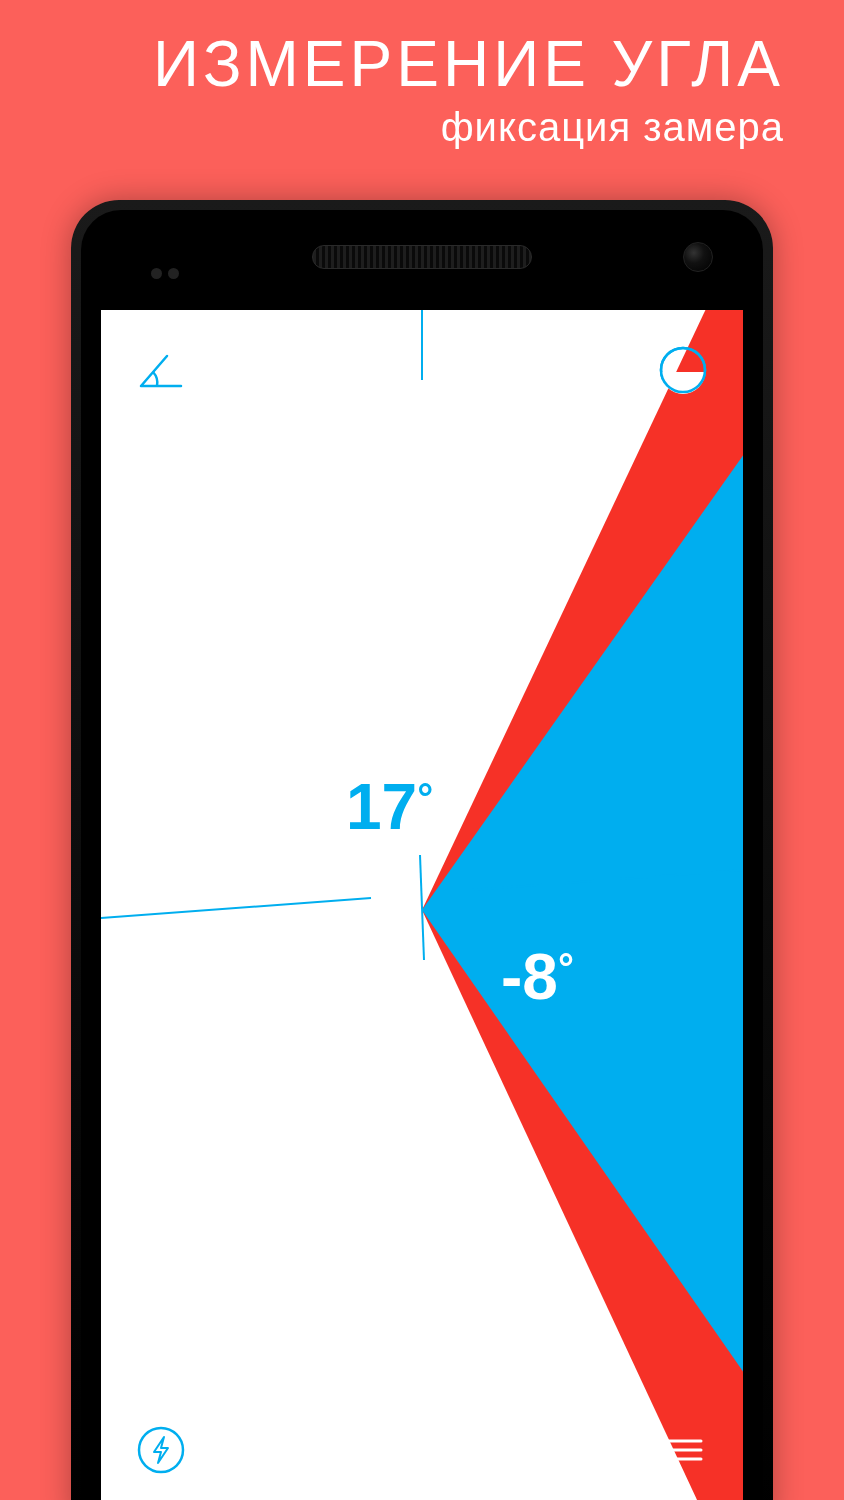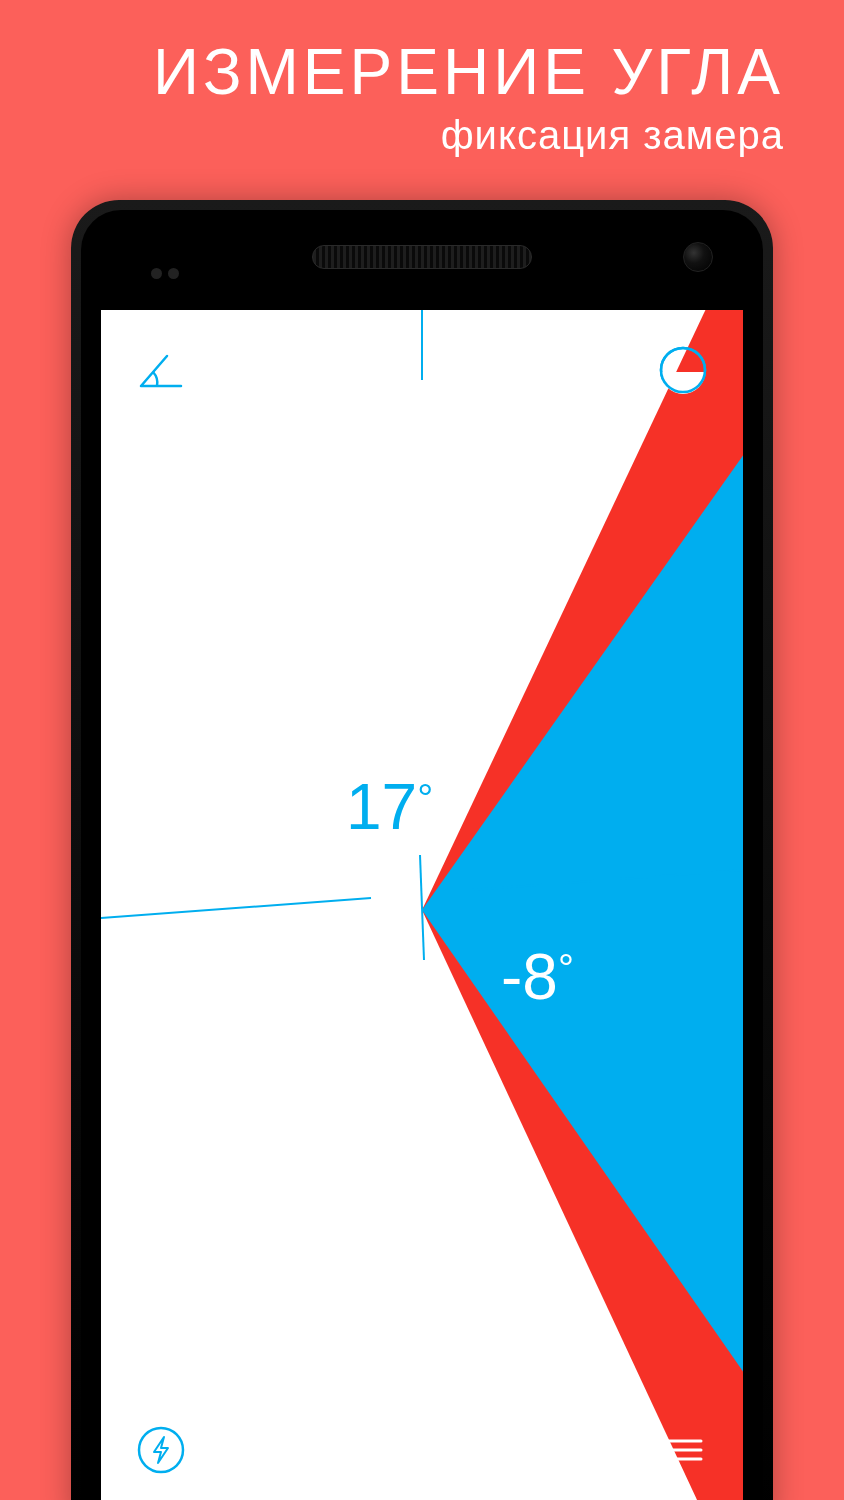--- a/index.html
+++ b/index.html
@@ -6,21 +6,21 @@
   body {
     width: 844px;
     height: 1500px;
     background: #fc605a;
     font-family: 'Segoe UI Light', 'Helvetica Neue', Arial, sans-serif;
     overflow: hidden;
     position: relative;
   }
   .promo-text {
     text-align: right;
-    padding: 40px 60px 0 0;
+    padding: 32px 60px 0 0;
     color: #ffffff;
   }
   .promo-title {
     font-size: 64px;
     font-weight: 200;
     letter-spacing: 4px;
     line-height: 1;
   }
   .promo-subtitle {
     font-size: 40px;
@@ -109,21 +109,21 @@
     justify-content: center;
     cursor: pointer;
   }
   .angle-mode { left: 30px; top: 30px; }
   .bubble-mode { right: 30px; top: 30px; }
   .flash { left: 30px; bottom: 30px; }
   .menu { right: 30px; bottom: 30px; }
   .angle-text {
     position: absolute;
     font-size: 64px;
-    font-weight: 400;
+    font-weight: 700;
     color: #00aeef;
   }
   .angle-primary {
     left: 245px;
     top: 460px;
   }
   .angle-secondary {
     left: 400px;
     top: 630px;
     color: #ffffff;

